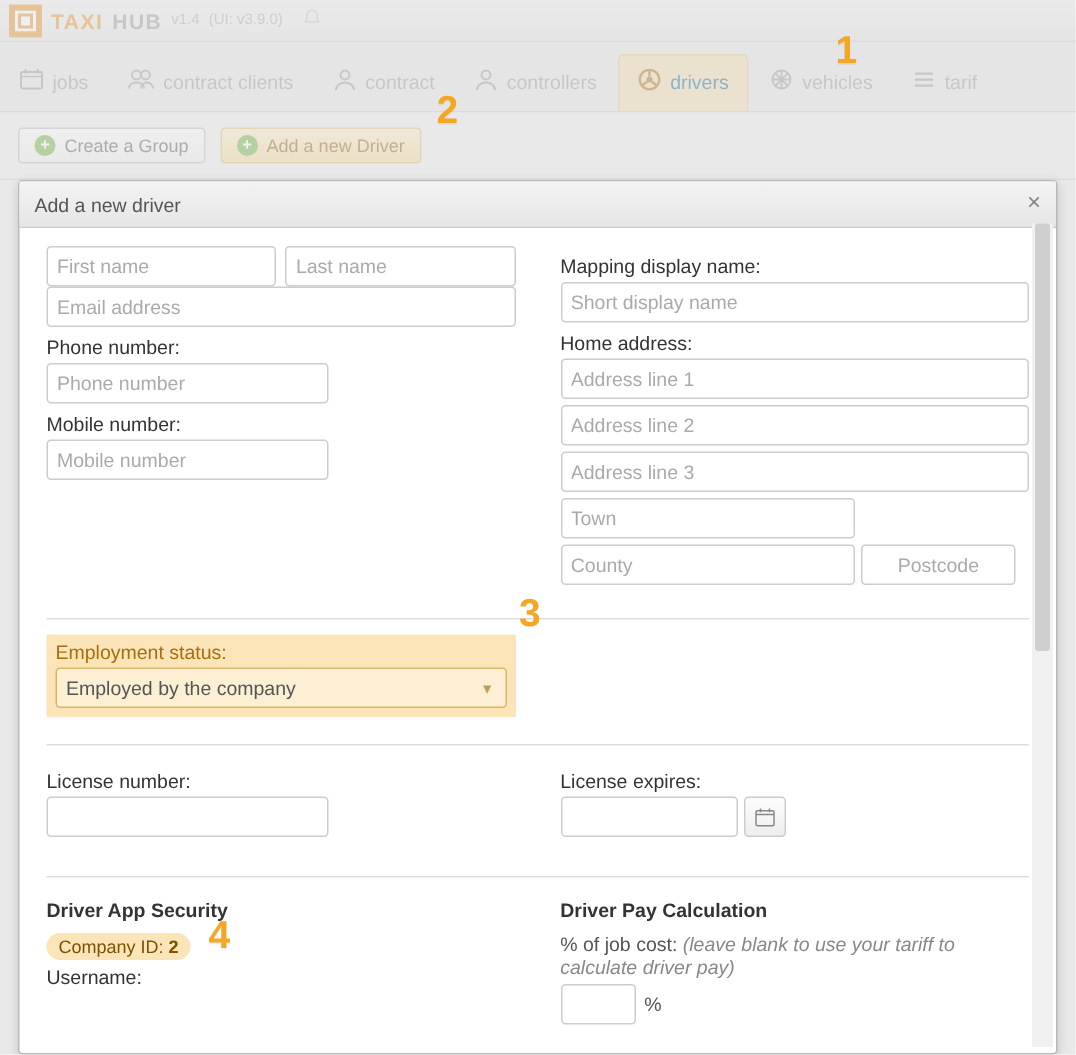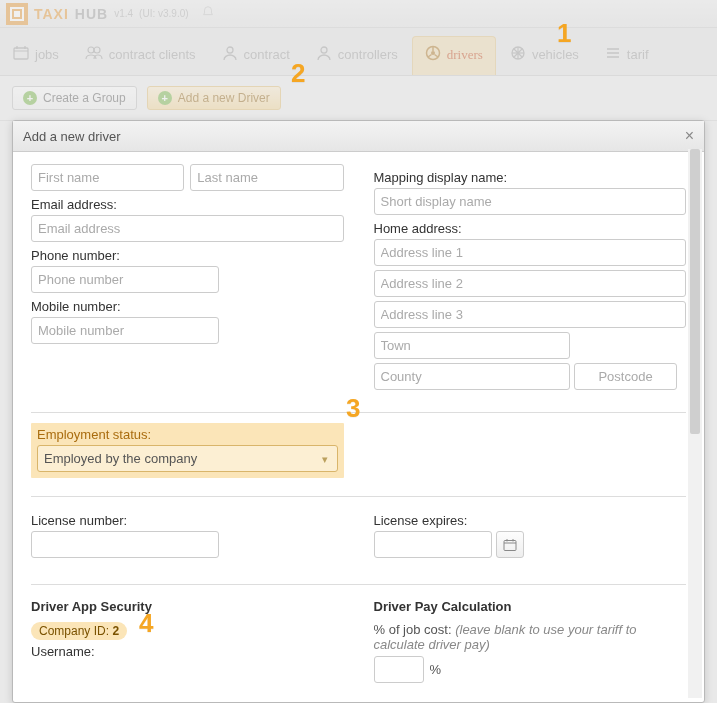--- a/index.html
+++ b/index.html
@@ -46,24 +46,23 @@
     display: flex;
     align-items: center;
     gap: 6px;
     color: #999;
     border-top-left-radius: 4px;
     border-top-right-radius: 4px;
     cursor: pointer;
   }
   .tab.active {
     background: #f1d9ab;
-    color: #c2410c;
+    color: #0369a1;
     border: 1px solid #e1c07e;
     border-bottom: none;
-    font-family: Liberation Serif, serif;
   }
   .tab svg { flex: none; }
   .toolbar {
     padding: 10px 12px;
     display: flex;
     gap: 10px;
     border-bottom: 1px solid #d2d2d2;
     background: #eee;
   }
   .btn {
@@ -342,21 +341,20 @@
     <span class="modal-close">×</span>
   </div>
   <div class="modal-body">
     <div class="row">
 
       <div class="col">
         <div class="namepair">
           <input class="txt" placeholder="First name" style="">
           <input class="txt" placeholder="Last name" style="">
         </div>
-        <div class="fldlbl">Email address:</div>
         <input class="txt" placeholder="Email address" style="">
         <div class="fldlbl">Phone number:</div>
         <input class="txt short" placeholder="Phone number" style="">
         <div class="fldlbl">Mobile number:</div>
         <input class="txt short" placeholder="Mobile number" style="">
       </div>
 
       <div class="col">
         <div class="fldlbl">Mapping display name:</div>
         <input class="txt" placeholder="Short display name" style="">

